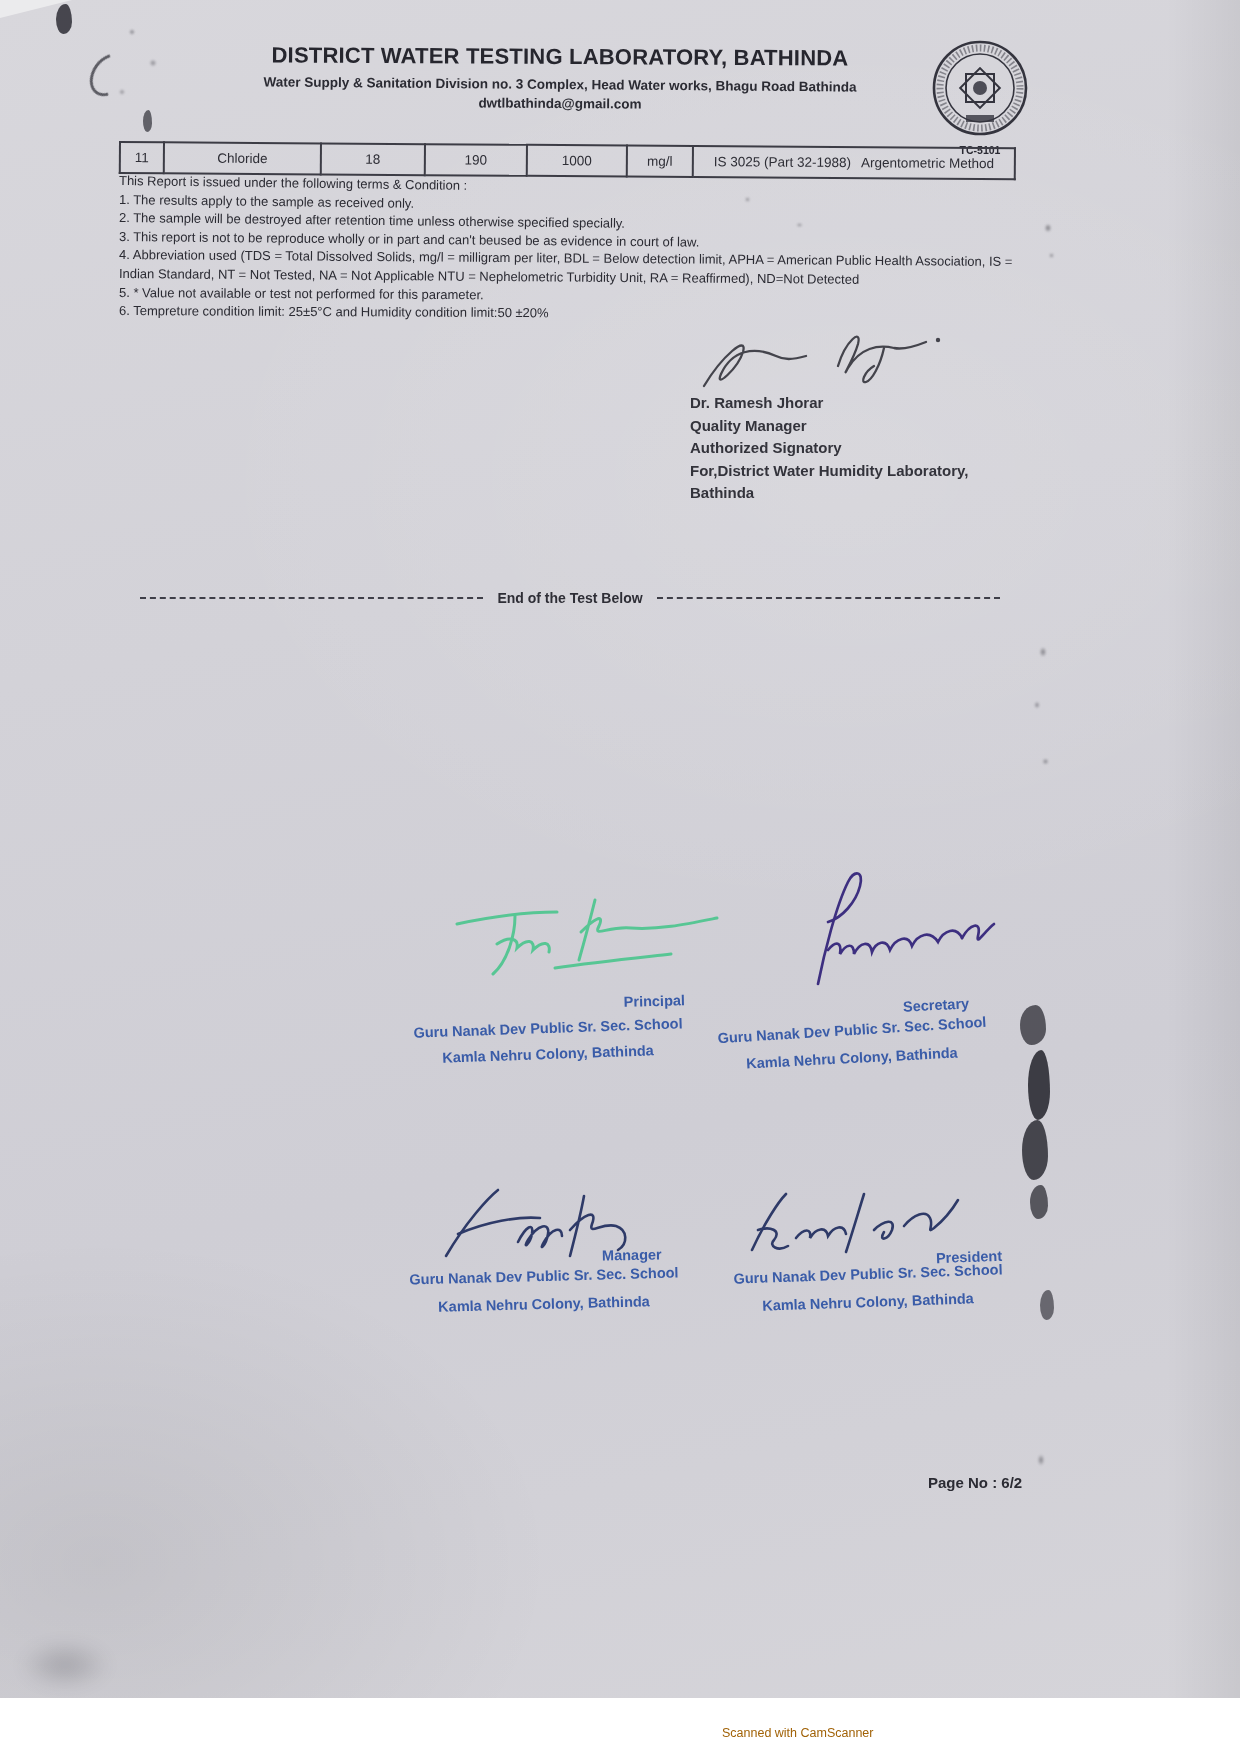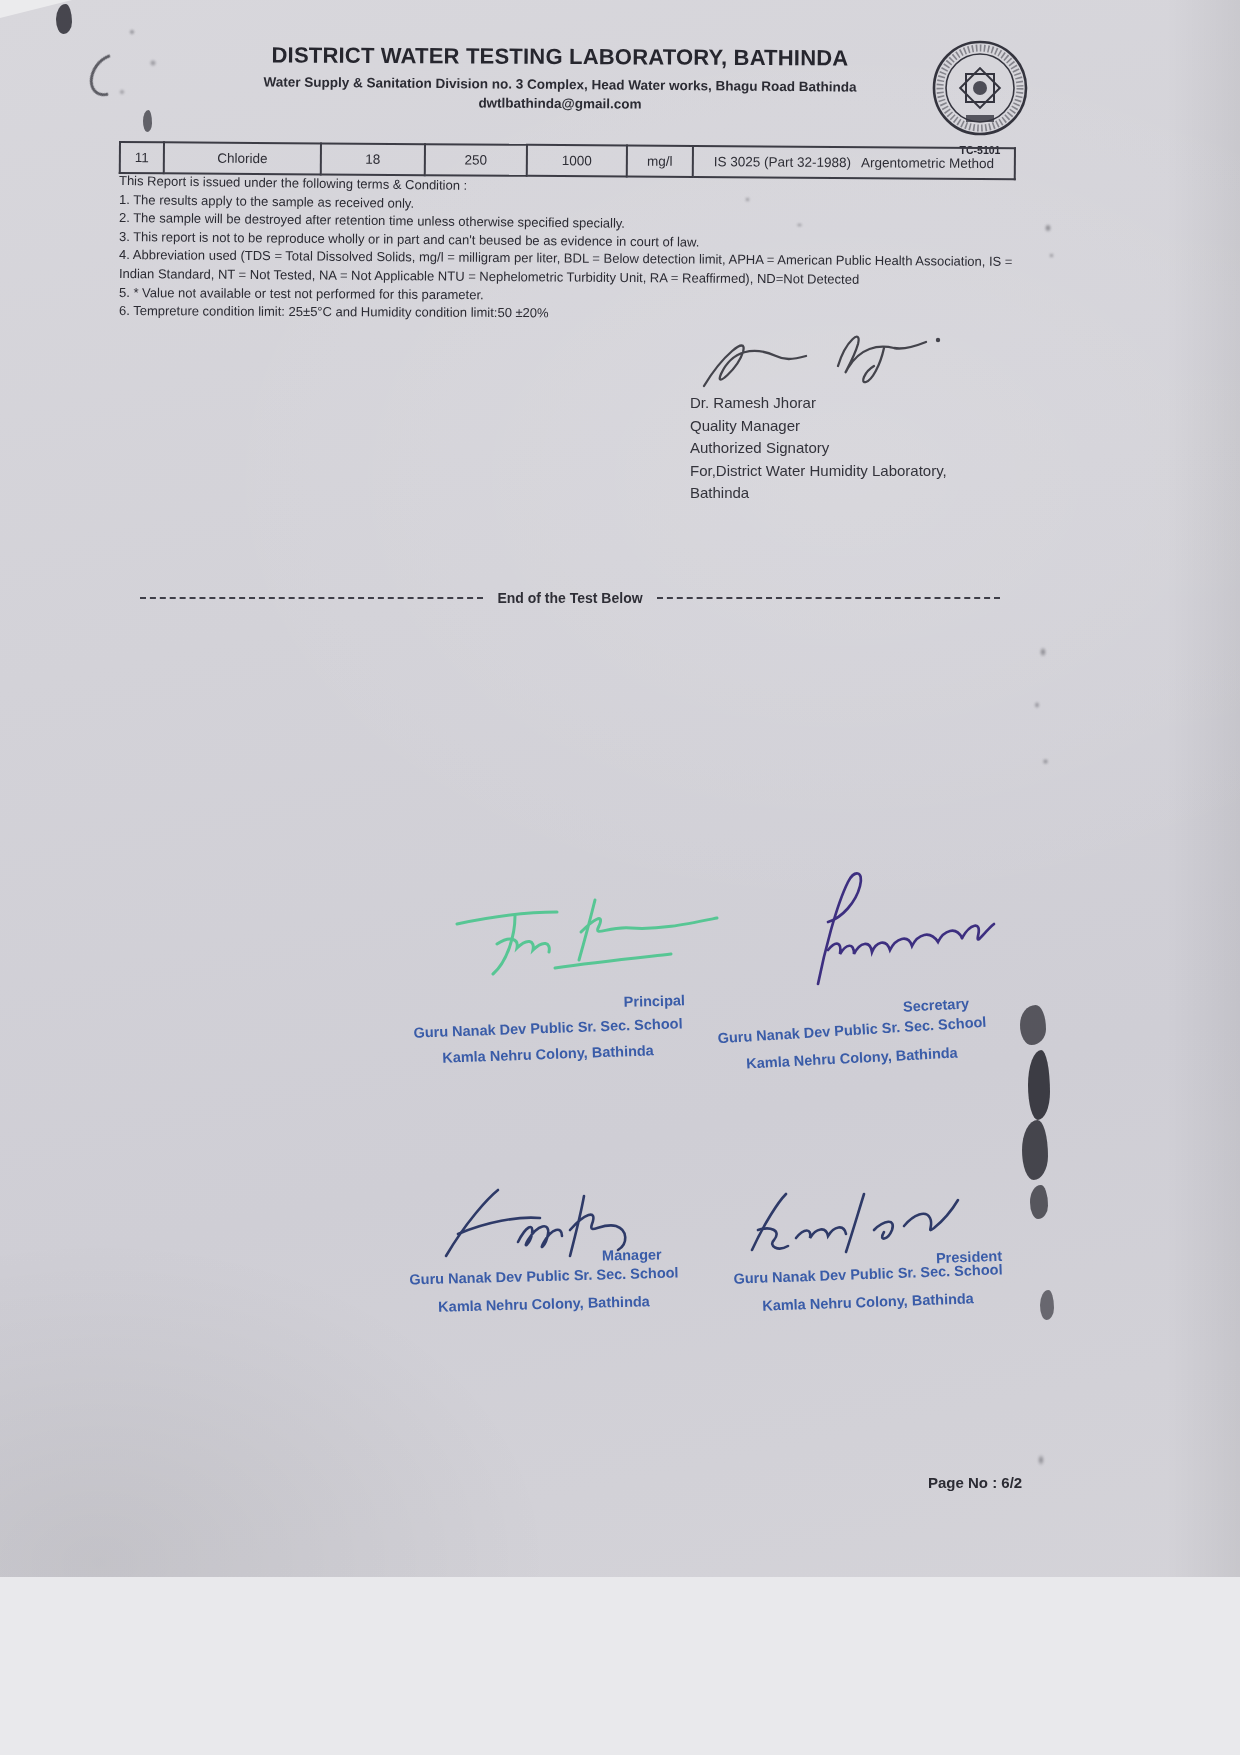--- a/index.html
+++ b/index.html
@@ -1,17 +1,17 @@
 <!DOCTYPE html>
 <html><head>
 <meta charset="utf-8">
 <style>
   * { margin:0; padding:0; box-sizing:border-box; }
   body { background:#e9e9ec; font-family:"Liberation Sans", sans-serif; }
-  .page { position:relative; width:1240px; height:1577px; margin:0 auto; background:#ffffff; overflow:hidden; }
+  .page { position:relative; width:1240px; height:1755px; margin:0 auto; background:#ffffff; overflow:hidden; }
 
   
   .paper {
     position:absolute; left:0; top:0; width:1240px; height:1698px;
     background:
       radial-gradient(1100px 760px at 68% 28%, rgba(255,255,255,0.12), transparent 60%),
       radial-gradient(700px 500px at 8% 92%, rgba(0,0,0,0.07), transparent 65%),
       linear-gradient(to left, rgba(0,0,0,0.06), transparent 6%),
       linear-gradient(168deg, #d8d7dc 0%, #d3d2d8 35%, #cfced5 65%, #d5d4d9 100%);
     color:#2c2c34;
@@ -43,21 +43,21 @@
   .method-gap { display:inline-block; width:10px; }
 
   
   .terms { position:absolute; left:119px; top:172px; width:908px; font-size:13px; line-height:18.6px; color:#2b2b33; }
   .terms div { transform-origin:left center; }
   .r0{transform:rotate(.8deg);} .r1{transform:rotate(.75deg);} .r2{transform:rotate(.65deg);}
   .r3{transform:rotate(.55deg);} .r4{transform:rotate(.45deg);} .r5{transform:rotate(.35deg);} .r6{transform:rotate(.3deg);}
 
   
   .sig-ramesh { position:absolute; left:688px; top:322px; }
-  .auth { position:absolute; left:690px; top:392px; font-size:15px; font-weight:normal; line-height:22.5px; color:#33333b; }
+  .auth { position:absolute; left:690px; top:392px; font-size:15px; font-weight:bold; line-height:22.5px; color:#33333b; }
 
   
   .endline { position:absolute; left:140px; top:590px; width:860px; display:flex; align-items:center; gap:14px; }
   .dash { flex:1; border-top:2.5px dashed #3e3e48; }
   .endlabel { font-size:14px; font-weight:bold; color:#2e2e36; white-space:nowrap; }
 
   
   .blue { color:#3a5ca8; font-size:14.5px; font-weight:600; }
   .line { position:absolute; width:320px; text-align:center; white-space:nowrap; }
   .role { position:absolute; white-space:nowrap; }
@@ -97,21 +97,21 @@
       </svg>
       <div class="seal-label">TC-5101</div>
     </div>
 
     <table class="result-table">
       <tbody>
           <tr>
         <td class="c1">11</td>
         <td class="c2">Chloride</td>
         <td class="c3">18</td>
-        <td class="c4">250</td>
+        <td class="c4">190</td>
         <td class="c5">1000</td>
         <td class="c6">mg/l</td>
         <td class="c7"><span>IS 3025 (Part 32-1988)</span><span class="method-gap"></span><span>Argentometric Method</span></td>
       </tr>
     </tbody>
       </table>
 
     <div class="terms">
       <div class="r0">This Report is issued under the following terms &amp; Condition :</div>
       <div class="r1">1. The results apply to the sample as received only.</div>

